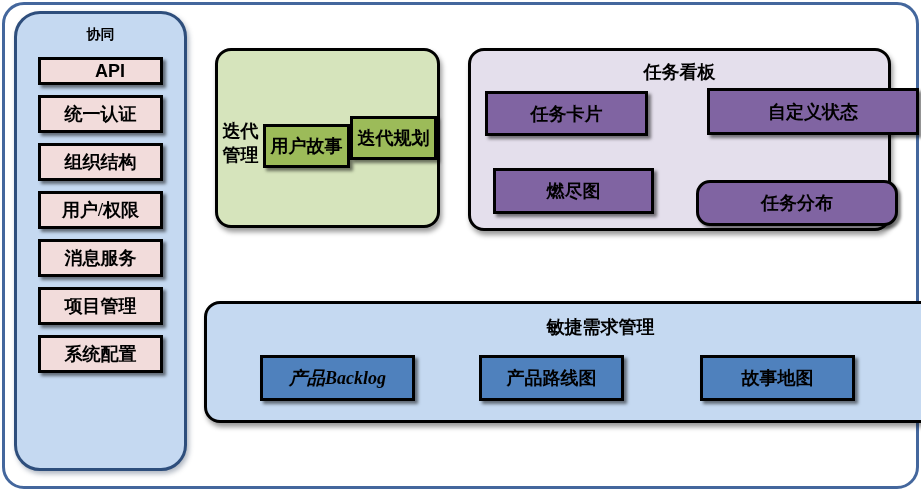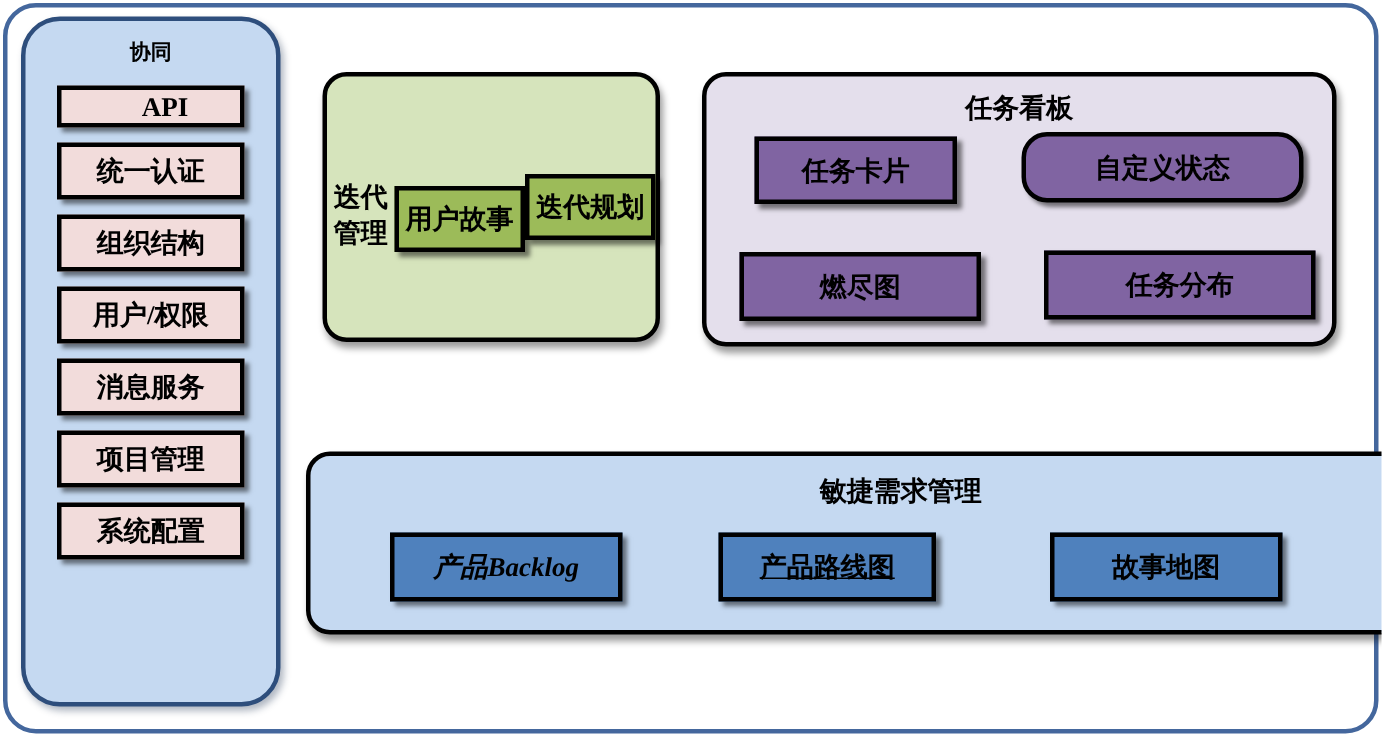--- a/index.html
+++ b/index.html
@@ -27,21 +27,21 @@
   .sidebar-items { display: flex; flex-direction: column; align-items: center; gap: 10px; }
 
   
   .pill {
     display: flex; align-items: center; justify-content: center;
     border: 3px solid #000; font-weight: bold; font-size: 18px;
     font-family: "Liberation Serif", "DejaVu Serif", serif;
     box-shadow: 3px 3px 3px rgba(0,0,0,.5);
     text-align: center; line-height: 1;
   }
-  .pill.latin { font-family: Liberation Serif, serif; padding-left: 19px; }
+  .pill.latin { font-family: Liberation Sans, sans-serif; padding-left: 19px; }
   .pink  { width: 125px; height: 38px; background: var(--pink, #F2DCDB); }
   .pink.small { height: 28px; }
   .green-pill  { width: 136px; height: 44px; background: var(--green, #9CBB59); }
   .purple-pill { position: absolute; background: var(--purple, #8064A2); }
   .blue-pill   { position: absolute; background: var(--blue, #4F81BD); top: 51px; height: 46px; }
 
   
   .panel {
     position: absolute; border: 3px solid #000; border-radius: 16px;
     box-shadow: 2px 4px 5px rgba(0,0,0,.4);
@@ -55,32 +55,32 @@
   }
   .panel-iteration .panel-title { margin-top: 10px; }
   .panel-iteration .green-pill:nth-of-type(1) { margin-top: 9px; }
   .panel-iteration .green-pill:nth-of-type(2) { margin-top: 16px; }
 
   .panel-kanban {
     left: 468px; top: 48px; width: 423px; height: 183px;
     background: var(--purple-panel, #E4DFEC);
   }
   .panel-kanban .panel-title { margin-top: 9px; }
-  .pp-task-card   { left: 32px;  top: 40px;  width: 135px; height: 45px; text-align: right; }
-  .pp-status      { left: 210px; top: 37px;  width: 188px; height: 47px; border-radius: 17px; }
+  .pp-task-card   { left: 14px;  top: 40px;  width: 163px; height: 45px; text-align: right; }
+  .pp-status      { left: 236px; top: 37px;  width: 212px; height: 47px; }
   .pp-burndown    { left: 22px;  top: 117px; width: 161px; height: 46px; }
-  .pp-distribution{ left: 225px; top: 116px; width: 181px; height: 46px; }
+  .pp-distribution{ left: 225px; top: 129px; width: 202px; height: 46px; border-radius: 14px; }
 
   .panel-requirements {
     left: 204px; top: 301px; width: 793px; height: 122px;
     background: var(--blue-panel, #C5D9F1);
   }
   .panel-requirements .panel-title { margin-top: 11px; }
   .bp-backlog { left: 53px;  width: 155px; font-style: italic; }
-  .bp-roadmap { left: 272px; width: 145px; text-decoration: underline; }
+  .bp-roadmap { left: 272px; width: 145px; }
   .bp-storymap{ left: 493px; width: 155px; }
 </style>
 </head>
 <body>
 
 <div class="frame"></div>
 
 <aside class="sidebar">
   <div class="sidebar-title">协同</div>
   <div class="sidebar-items">

